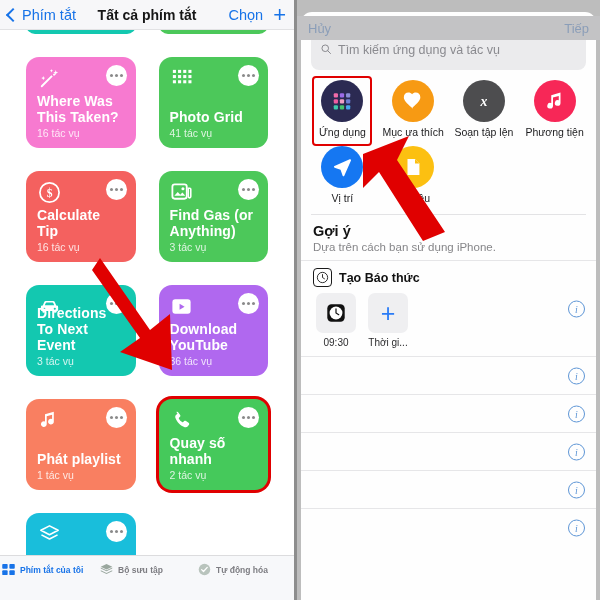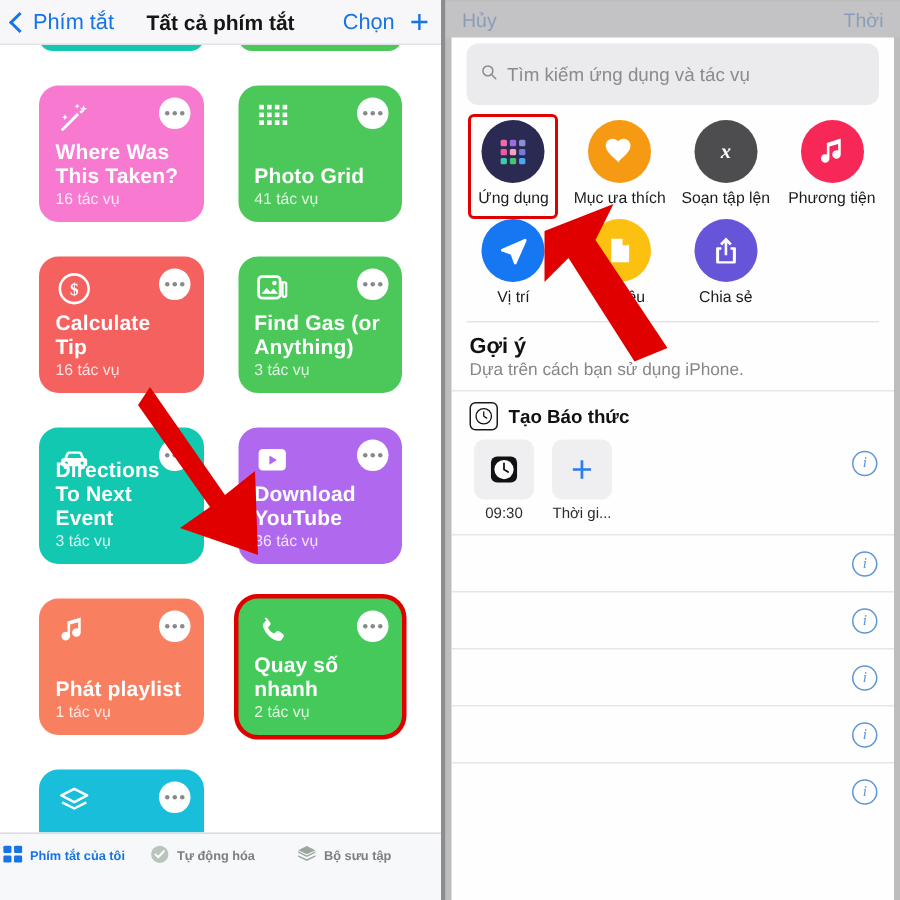--- a/index.html
+++ b/index.html
@@ -69,21 +69,21 @@
   }
   .tab{flex:1;display:flex;flex-direction:row;align-items:center;gap:3px;}
   .tab-label{font-size:8.5px;color:#7d7d82;font-weight:bold;}
   .tab.active .tab-label{color:#1773e8;}
   .tab-ico{width:17px;height:15px;display:flex;align-items:center;justify-content:center;}
   .tab-ico svg{width:17px;height:15px;}
   .home-ind{position:absolute;bottom:5px;left:50%;transform:translateX(-50%);width:110px;height:4px;border-radius:3px;background:#111;}
 
   
   .rp-topbar{
-    position:absolute;top:1px;left:0;right:0;height:24px;background:#c3c3c5;
+    position:absolute;top:16px;left:0;right:0;height:24px;background:#c3c3c5;
     display:flex;align-items:center;justify-content:space-between;
     padding:0 11px;box-sizing:border-box;z-index:1;
   }
   .rp-topbar span{font-size:13px;color:#5d7fae;opacity:.55;}
   .sheet{
     position:absolute;top:12px;left:4px;right:4px;bottom:0;
     background:#fefefe;border-radius:11px 11px 0 0;overflow:hidden;
   }
   .grabber{width:34px;height:4px;border-radius:3px;background:#c9c9cd;margin:5px auto 0;}
   .searchbar{
@@ -316,49 +316,49 @@
               <rect x="13.4" y="3" width="8.6" height="7.6" rx="1.4" fill="#1773e8"></rect>
               <rect x="2" y="13.2" width="8.6" height="7.6" rx="1.4" fill="#1773e8"></rect>
               <rect x="13.4" y="13.2" width="8.6" height="7.6" rx="1.4" fill="#1773e8"></rect>
             </svg>
         </span>
         <span class="tab-label">Phím tắt của tôi</span>
       </div>
       <div class="tab">
         <span class="tab-ico">
           <svg viewBox="0 0 24 24">
-              <circle cx="12" cy="12" r="9.2" fill="#b9c4bd"></circle>
-              <path d="M7.4 12.2l3 3 6-6.6" fill="none" stroke="#fff" stroke-width="2.1" stroke-linecap="round" stroke-linejoin="round"></path>
-            </svg>
-        </span>
-        <span class="tab-label">Tự động hóa</span>
-      </div>
-      <div class="tab">
-        <span class="tab-ico">
-          <svg viewBox="0 0 24 24">
               <path d="M12 3.2l9.2 4.4-9.2 4.4-9.2-4.4L12 3.2z" fill="#9aa79e"></path>
               <path d="M12 13.2l9.2-4.3v1.6L12 14.9 2.8 10.5V8.9L12 13.2z" fill="#9aa79e"></path>
               <path d="M12 17.4l9.2-4.3v1.6L12 19.1l-9.2-4.4v-1.6l9.2 4.3z" fill="#9aa79e"></path>
             </svg>
         </span>
         <span class="tab-label">Bộ sưu tập</span>
       </div>
+      <div class="tab">
+        <span class="tab-ico">
+          <svg viewBox="0 0 24 24">
+              <circle cx="12" cy="12" r="9.2" fill="#b9c4bd"></circle>
+              <path d="M7.4 12.2l3 3 6-6.6" fill="none" stroke="#fff" stroke-width="2.1" stroke-linecap="round" stroke-linejoin="round"></path>
+            </svg>
+        </span>
+        <span class="tab-label">Tự động hóa</span>
+      </div>
     </div>
     <div class="home-ind"></div>
 
     <svg class="arrow" style="left:92px;top:252px;" width="110" height="125" viewBox="0 0 110 125">
       <path d="M8 6 L58 78 L78 62 L80 118 L28 100 L48 86 L0 18 Z" fill="#e00000"></path>
     </svg>
   </div>
 
   <div class="phone right-phone">
 
     <div class="rp-topbar">
       <span>Hủy</span>
-      <span>Thời</span>
+      <span>Tiếp</span>
     </div>
 
     <div class="sheet">
       <div class="grabber"></div>
 
       <div class="searchbar">
         <span>
           <svg viewBox="0 0 24 24">
               <circle cx="10.5" cy="10.5" r="6.6"></circle>
               <line x1="15.4" y1="15.4" x2="21" y2="21" stroke-linecap="round"></line>
@@ -426,29 +426,20 @@
         <div class="cat">
           <div class="cat-circle" style="background:#fcc011">
             <svg viewBox="0 0 24 24">
                 <path d="M6 3.4h8.2L19 8.2v12.4H6V3.4z" fill="#fff"></path>
                 <path d="M14.2 3.4L19 8.2h-4.8V3.4z" fill="#fcc011"></path>
               </svg>
           </div>
           <div class="cat-label">Tài liệu</div>
         </div>
 
-        <div class="cat">
-          <div class="cat-circle" style="background:#6655d9">
-            <svg viewBox="0 0 24 24">
-                <path d="M12 2.6l4.2 4.3-1.4 1.4-1.9-1.9v9.1h-1.9V6.4L9.1 8.3 7.7 6.9 12 2.6z" fill="#fff"></path>
-                <path d="M5.6 9.6h3.1v1.9H7v8.4h10V11.5h-1.7V9.6h3.1a.8.8 0 01.8.8v10.2a.8.8 0 01-.8.8H5.6a.8.8 0 01-.8-.8V10.4a.8.8 0 01.8-.8z" fill="#fff"></path>
-              </svg>
-          </div>
-          <div class="cat-label">Chia sẻ</div>
-        </div>
 
 
       </div>
 
       <div class="sep"></div>
 
       <div class="sugg-head">
         <div class="sugg-title">Gợi ý</div>
         <div class="sugg-sub">Dựa trên cách bạn sử dụng iPhone.</div>
       </div>

